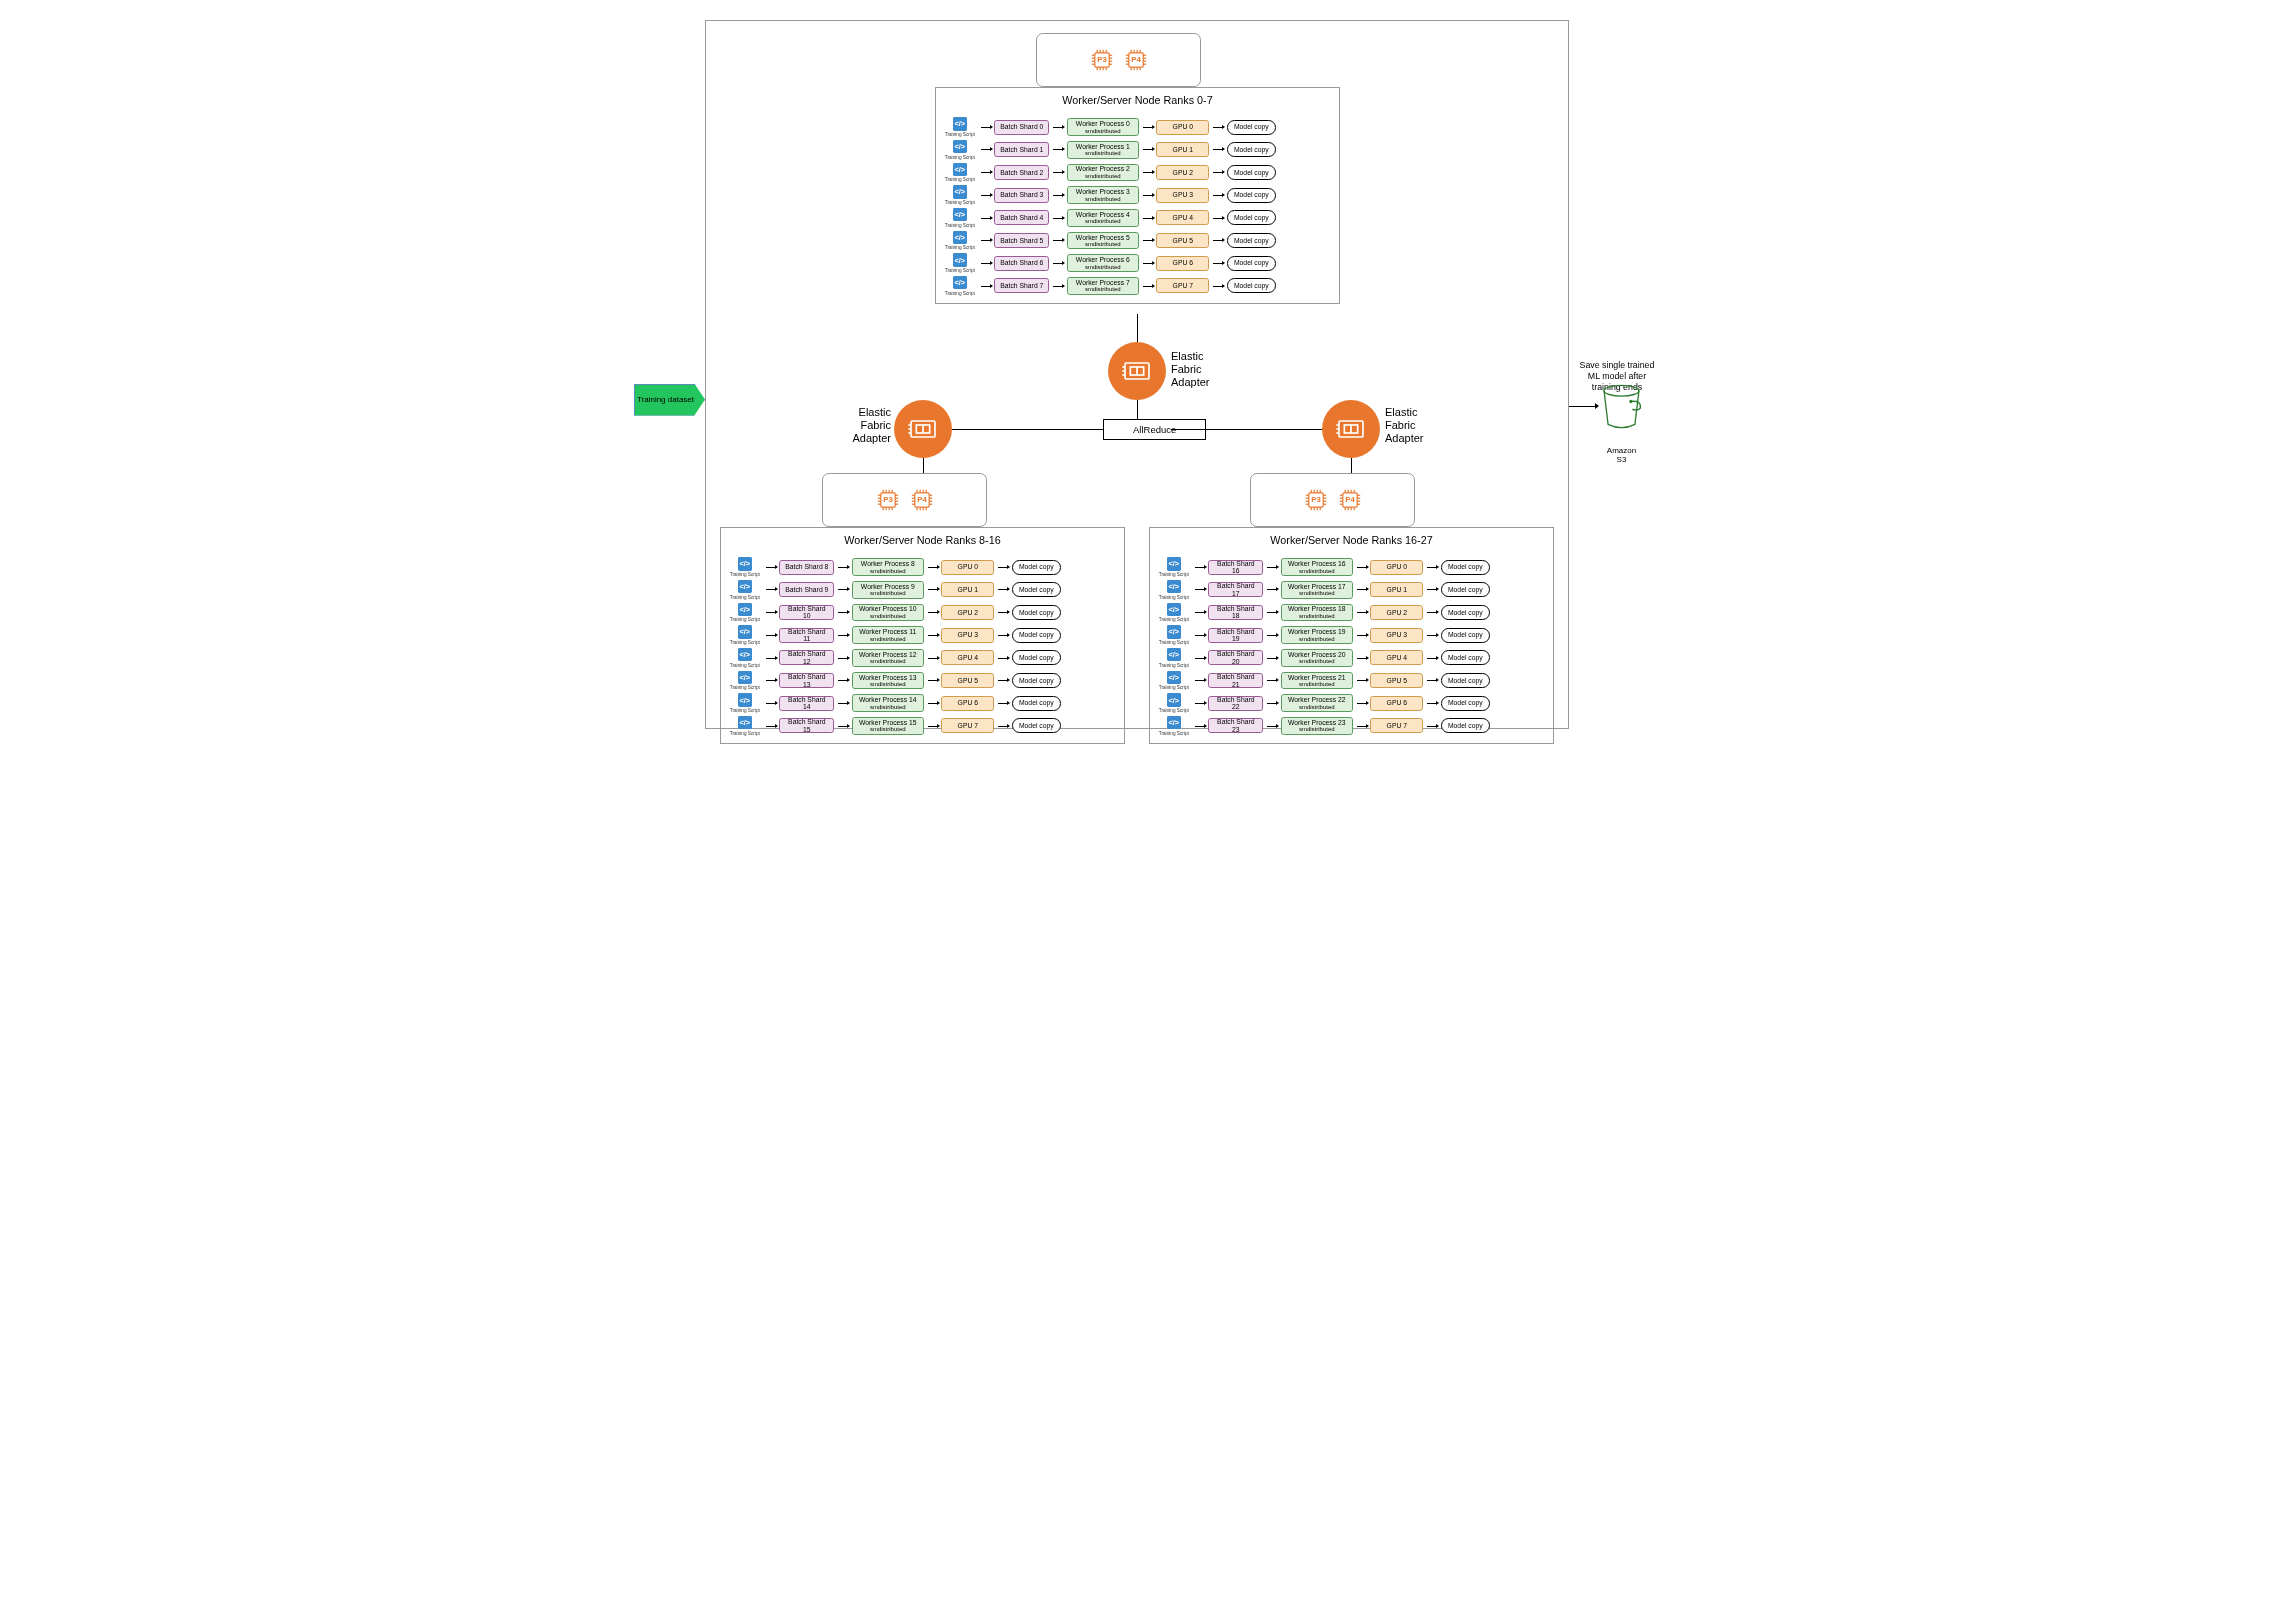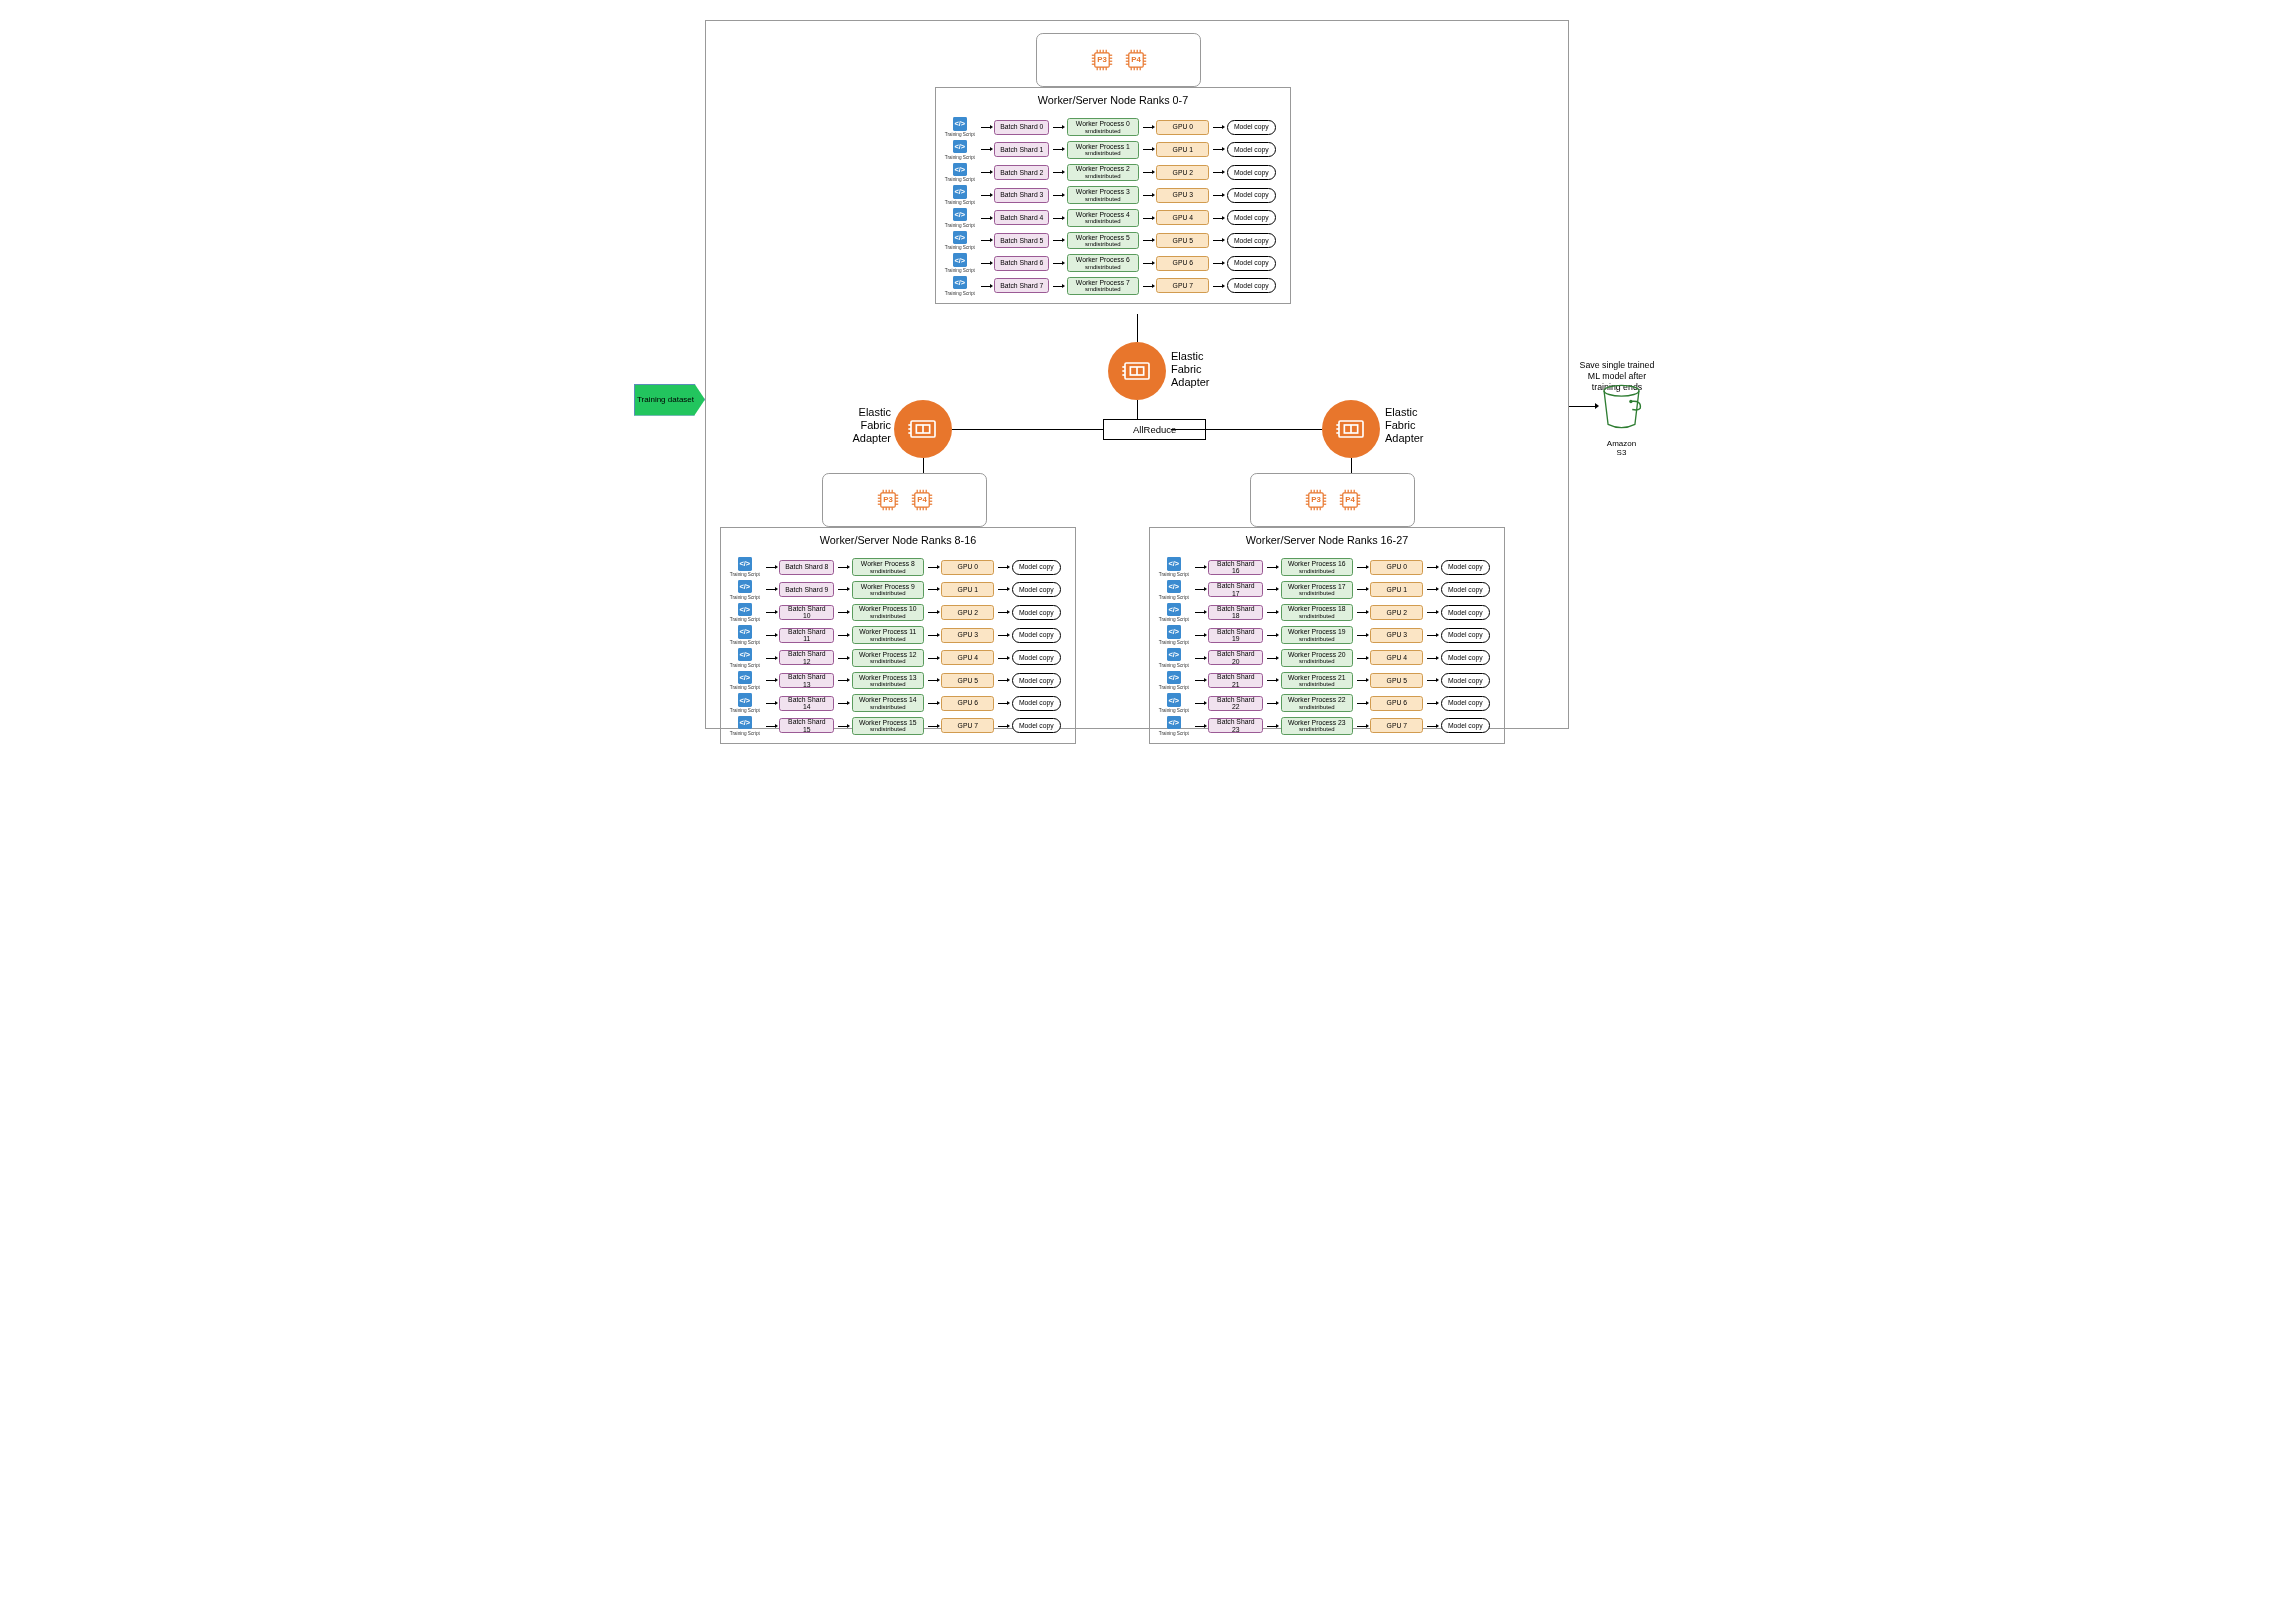--- a/index.html
+++ b/index.html
@@ -11,21 +11,21 @@
 .input-tag { position: absolute; left: 0; top: 370px; width: 71px; height: 32px; background: #22c55e; border: 0.7px solid #5b8db8; display: flex; align-items: center; justify-content: center; font-size: 8px; text-align: center; clip-path: polygon(0 0, 85% 0, 100% 50%, 85% 100%, 0 100%); padding-right: 8px; }
 
 
 .node-card { position: absolute; border: 0.7px solid #999; border-radius: 6.8px; background: #fff; width: 165px; height: 54px; display: flex; flex-direction: column; align-items: center; justify-content: center; gap: 4px; }
 .cpu-row { display: flex; gap: 10px; }
 .cpu-chip { width: 24px; height: 24px; display: flex; align-items: center; justify-content: center; }
 .cpu-chip svg { width: 24px; height: 24px; }
 .cpu-label { font-size: 13px; font-weight: bold; fill: #e8762c; }
 
 
-.ranks-box { position: absolute; border: 0.7px solid #999; width: 356px; }
+.ranks-box { position: absolute; border: 0.7px solid #999; width: 405px; }
 .ranks-header { text-align: center; font-size: 10.8px; padding: 6.8px 0; }
 .ranks-body { display: flex; flex-direction: column; gap: 2.7px; padding: 4px 6.8px 6.8px 6.8px; }
 
 
 .pipeline-row { display: flex; align-items: center; gap: 4px; height: 20px; }
 .script-col { display: flex; flex-direction: column; align-items: center; width: 34px; }
 .script-icon { width: 13.5px; height: 13.5px; background: #3b8bd0; border-radius: 1.4px; display: flex; align-items: center; justify-content: center; color: #fff; font-size: 7.4px; font-weight: bold; }
 .script-label { font-size: 4.7px; color: #333; margin-top: 1.4px; }
 .arrow-gap { width: 9.5px; height: 0.7px; position: relative; }
 .arrow-gap::after { content: ''; position: absolute; right: -2.7px; top: -2px; border-left: 3.4px solid #000; border-top: 2.7px solid transparent; border-bottom: 2.7px solid transparent; }
@@ -48,21 +48,21 @@
 
 .hline { position: absolute; height: 0.7px; background: #000; }
 .vline { position: absolute; width: 0.7px; background: #000; }
 
 
 .output-label { position: absolute; font-size: 8.8px; text-align: center; width: 88px; line-height: 1.3; }
 .output-arrow { position: absolute; height: 0.7px; background: #000; }
 .output-arrow::after { content: ''; position: absolute; right: -3.4px; top: -2.7px; border-left: 4px solid #000; border-top: 3.4px solid transparent; border-bottom: 3.4px solid transparent; }
 .s3-bucket { position: absolute; width: 41px; }
 .s3-bucket svg { width: 41px; height: 47px; }
-.s3-label { font-size: 8px; text-align: center; margin-top: 6px; }
+.s3-label { font-size: 8px; text-align: center; margin-top: 13px; }
 </style>
 </head>
 <body>
 
 <div class="canvas">
   <div class="outer-box"></div>
 
   <div class="input-tag">Training dataset</div>
 
   <div class="node-card" style="left:402px; top:19px;">

